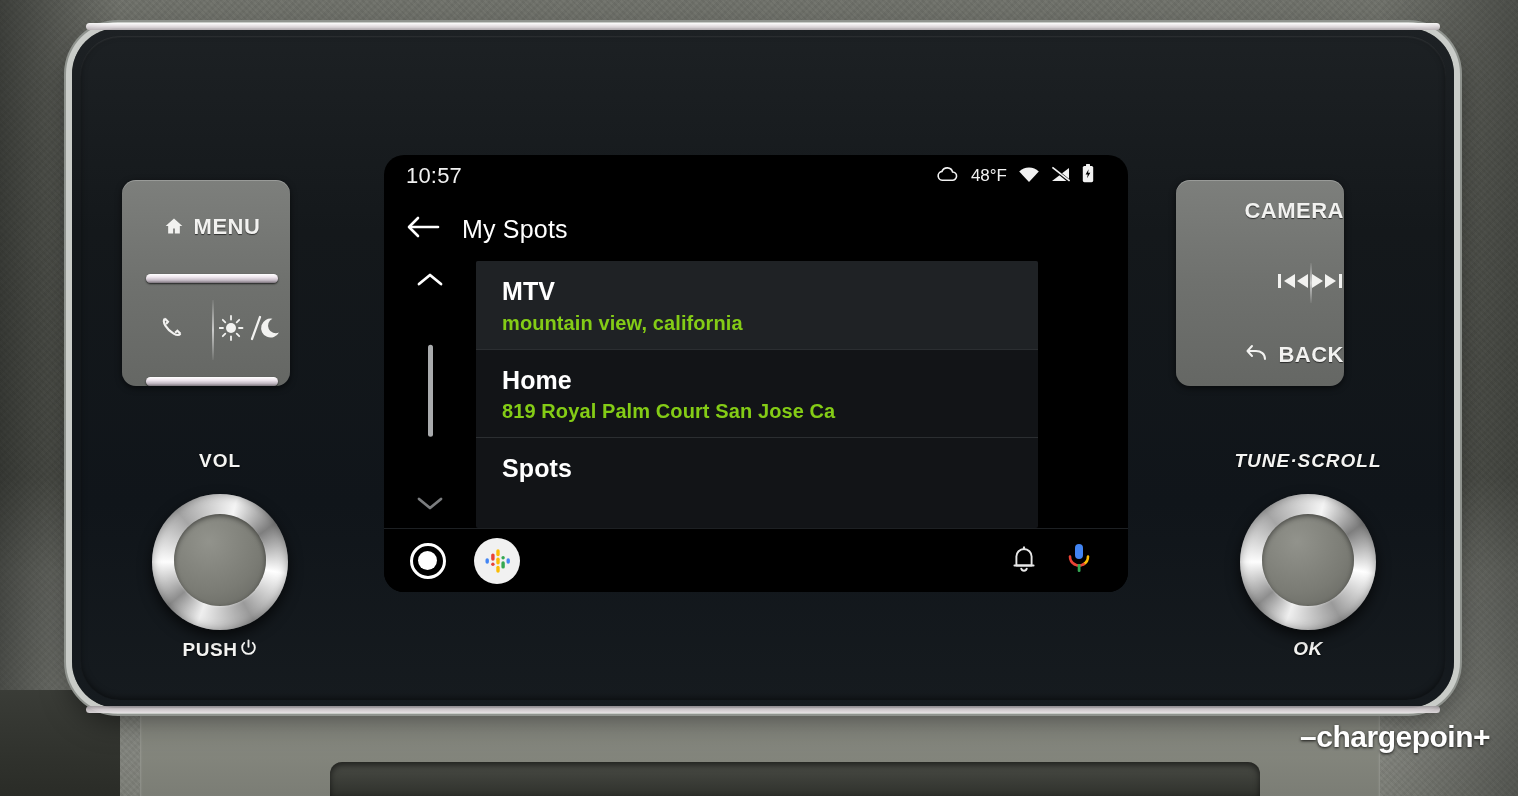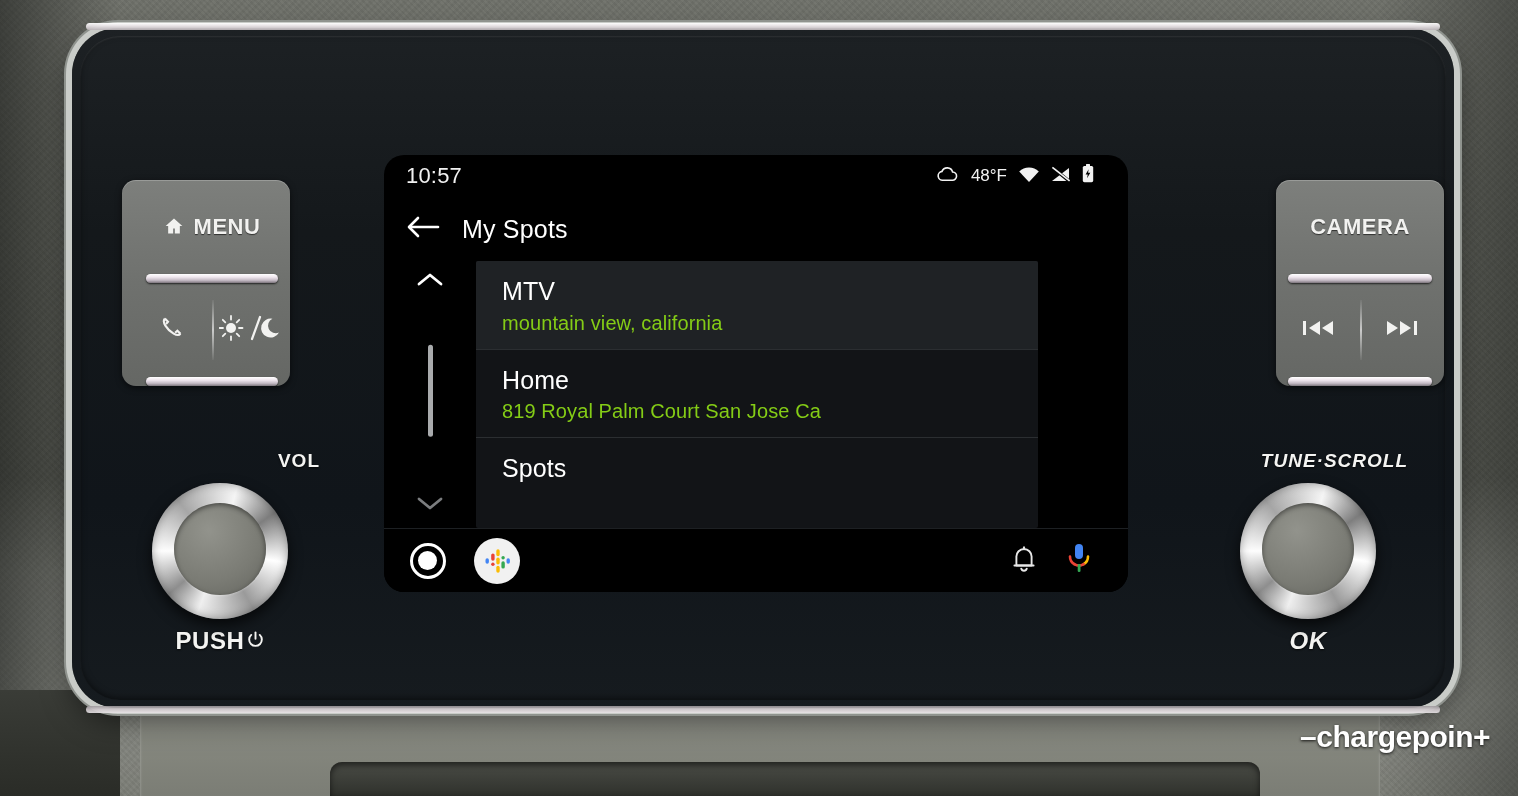--- a/index.html
+++ b/index.html
@@ -89,21 +89,21 @@
   .btn-cluster {
     position:absolute;
     width: 168px; height: 206px;
     border-radius: 14px;
     background: linear-gradient(180deg, #7d7f7c 0%, #6f716e 50%, #656764 100%);
     box-shadow: 0 2px 6px rgba(0,0,0,.6), inset 0 1px 0 rgba(255,255,255,.22);
     display:flex; flex-direction:column; align-items:stretch;
     overflow:hidden;
   }
   #cluster-left { left: 122px; top: 180px; padding-left: 12px; }
-  #cluster-right { left: 1276px; top: 180px; }
+  #cluster-right { left: 1176px; top: 180px; align-items: flex-end; }
   .btn-row {
     flex: 1;
     display:flex; align-items:center; justify-content:center;
     color:#f2f2f0;
     font-size: 22px; font-weight: bold; letter-spacing:.5px;
     text-shadow: 0 1px 1px rgba(0,0,0,.6);
     position:relative;
   }
   .btn-sep {
     height: 9px;
@@ -120,40 +120,39 @@
   .half { flex:1; display:flex; align-items:center; justify-content:center; }
   .glyph { font-size: 26px; line-height:1; }
 
   
   .knob-wrap { position:absolute; text-align:center; width:200px; }
   #knob-left { left: 120px; top: 450px; }
   #knob-right { left: 1208px; top: 450px; font-style: italic; }
   .knob-label {
     color:#f4f4f2; font-size: 19px; font-weight:bold; letter-spacing:1px;
     text-shadow: 0 1px 2px rgba(0,0,0,.8);
-    margin-bottom: 11px;
-    text-align: right;
+    margin-bottom: 22px;
   }
   .knob {
     width: 136px; height: 136px; border-radius: 50%;
     margin: 0 auto;
     background:
       radial-gradient(circle at 50% 50%, #85867f 0 40%, rgba(0,0,0,0) 41%),
       conic-gradient(from 200deg, #efefef 0deg, #8e8e8e 30deg, #fdfdfd 70deg, #a6a6a6 120deg, #f5f5f5 175deg, #7e7e7e 215deg, #ffffff 260deg, #9a9a9a 310deg, #efefef 360deg);
     box-shadow: 0 6px 14px rgba(0,0,0,.7), inset 0 0 10px rgba(0,0,0,.35);
     position:relative;
   }
   .knob::after {
     content:""; position:absolute; left:22px; top:20px;
     width: 92px; height: 92px; border-radius:50%;
     background: radial-gradient(circle at 38% 30%, #92938c, #7a7b74 60%, #63645e);
     box-shadow: inset 0 2px 5px rgba(0,0,0,.45), 0 1px 2px rgba(255,255,255,.25);
   }
   .knob-sub {
-    color:#f4f4f2; font-size: 24px; font-weight:bold; letter-spacing:.6px;
+    color:#f4f4f2; font-size: 19px; font-weight:bold; letter-spacing:.6px;
     text-shadow: 0 1px 2px rgba(0,0,0,.8);
     margin-top: 8px;
     display:flex; align-items:center; justify-content:center; gap:1px;
   }
 
   
   #screen {
     position: absolute;
     left: 384px; top: 155px;
     width: 744px; height: 437px;
@@ -223,20 +222,21 @@
     margin-right: 90px;
     background: #121417;
     border-radius: 2px;
     overflow: hidden;
     display:flex; flex-direction:column;
   }
   .list-item {
     padding: 16px 22px 14px 26px;
     border-bottom: 1px solid #2b2e31;
     flex: 0 0 auto;
+    font-weight: bold;
   }
   .list-item.selected { background:#1f2225; }
   .list-item:last-child { border-bottom: none; }
   .li-title {
     font-size: 25px; color:#ffffff; line-height: 1.18;
     margin-bottom: 4px; letter-spacing:.1px;
   }
   .li-sub {
     font-size: 20px; color:#84cc16; line-height: 1.2; letter-spacing:.1px;
   }
@@ -361,20 +361,31 @@
         <span class="glyph">
           <svg width="34" height="22" viewBox="0 0 34 22" fill="#f2f2f0">
             <path d="M2 4v14l11-7z"></path>
               <path d="M15 4v14l11-7z"></path>
             <rect x="29" y="4" width="3" height="14"></rect>
           </svg>
         </span>
       </div>
     </div>
     <div class="btn-sep"></div>
+    <div class="btn-row">
+      <span class="mini">
+        <span class="glyph">
+          <svg width="24" height="22" viewBox="0 0 24 22" fill="none" stroke="#f2f2f0" stroke-width="2" stroke-linecap="round" stroke-linejoin="round">
+            <path d="M21 17c0-5-4-8-9-8H4"></path>
+              <path d="M8 4 3.5 9 8 14"></path>
+          </svg>
+        </span>
+        <span>BACK</span>
+      </span>
+    </div>
   </div>
 
   <div class="knob-wrap" id="knob-left">
     <div class="knob-label">VOL</div>
     <div class="knob"></div>
     <div class="knob-sub">
       <span>PUSH</span>
       <span>
         <svg width="19" height="19" viewBox="0 0 24 24" fill="none" stroke="#f4f4f2" stroke-width="2.4" stroke-linecap="round">
           <path d="M12 3v8"></path>

